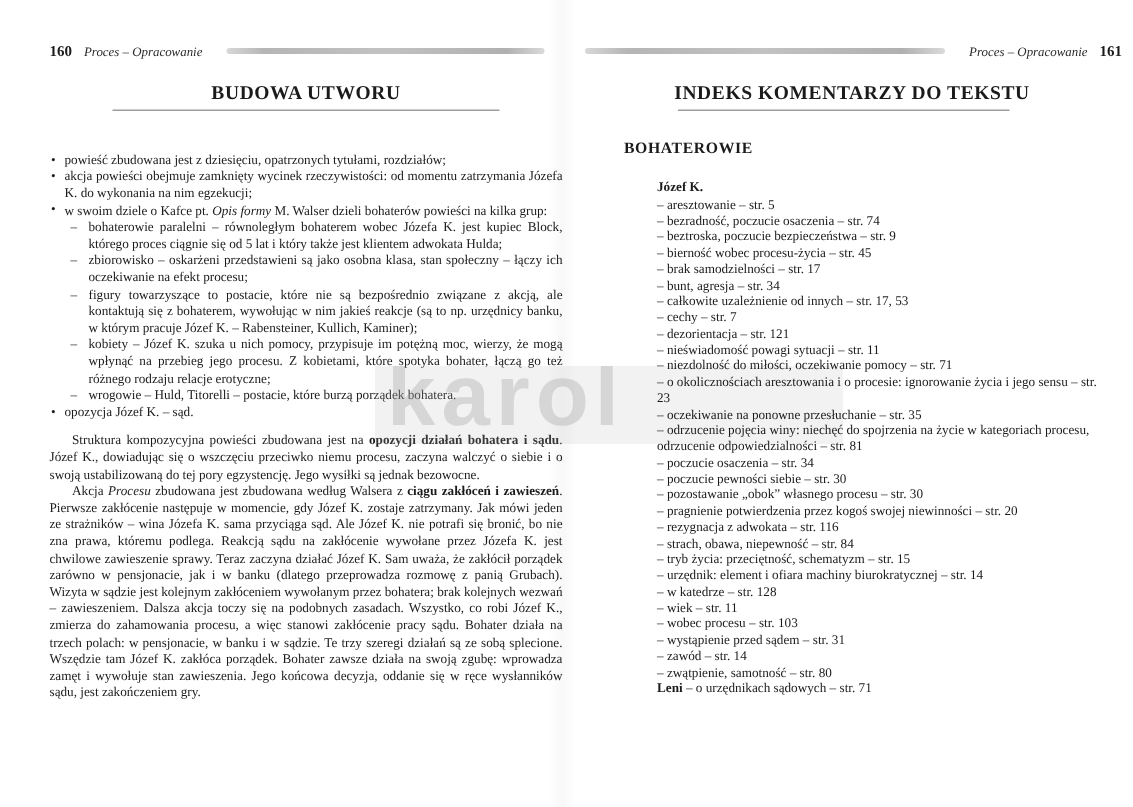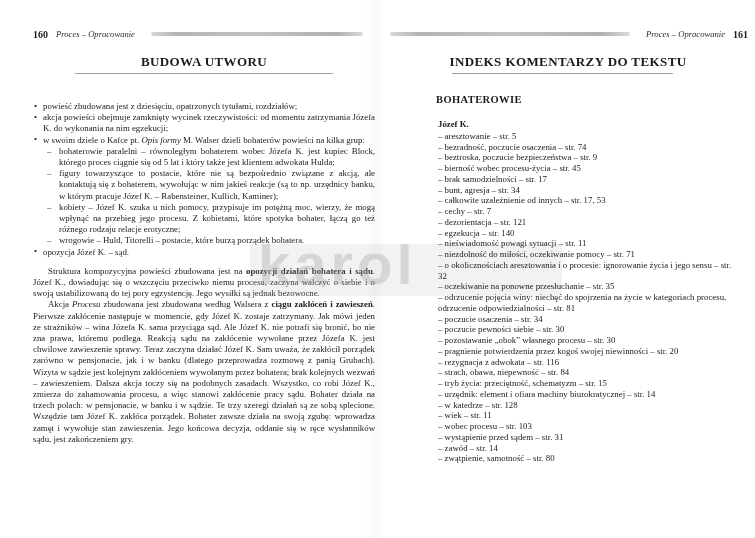--- a/index.html
+++ b/index.html
@@ -33,21 +33,21 @@
   .li{position:relative;padding-left:10px;}
   .li.bullet::before{content:"•";position:absolute;left:1px;top:-0.5px;}
   .li.dash{margin-left:14px;padding-left:12px;}
   .li.dash::before{content:"–";position:absolute;left:0;}
   .paras{margin-top:8px;}
   .para{margin:0;text-indent:15px;}
   .b{font-weight:bold;}
   .i{font-style:italic;}
 
   
-  .subsection{margin:20px 0 0 48px;font-size:10.5px;font-weight:bold;letter-spacing:0.4px;}
+  .subsection{margin:20px 0 0 28px;font-size:10.5px;font-weight:bold;letter-spacing:0.4px;}
   #right-body{margin-top:14px;margin-left:50px;width:300px;font-size:8.8px;line-height:10.75px;}
   .char-head{font-weight:bold;margin-bottom:1px;}
   .entry::before{content:"– ";}
   .entry.named::before{content:"";}
 
   
   .watermark{position:absolute;left:250px;top:244px;width:312px;height:52px;
     background:rgba(185,185,185,0.18);overflow:hidden;pointer-events:none;}
   .watermark span{position:absolute;left:8px;top:-14px;
     font-family:"Liberation Sans", sans-serif;font-weight:bold;font-size:58px;
@@ -67,20 +67,21 @@
     <span class="pg-running">Proces – Opracowanie</span>
     <span class="pg-bar"></span>
   </header>
   <h1 class="pg-title">BUDOWA UTWORU</h1>
   <div class="title-rule left-rule"></div>
   <div id="left-body">
       <div class="li bullet"><span>powieść zbudowana jest z dziesięciu, opatrzonych tytułami, rozdziałów;</span></div>
       <div class="li bullet"><span>akcja powieści obejmuje zamknięty wycinek rzeczywistości: od momentu zatrzymania Józefa K. do wykonania na nim egzekucji;</span></div>
       <div class="li bullet"><span>w swoim dziele o Kafce pt. </span><span class="i">Opis formy</span><span> M. Walser dzieli bohaterów powieści na kilka grup:</span></div>
       <div class="li dash"><span>bohaterowie paralelni – równoległym bohaterem wobec Józefa K. jest kupiec Block, którego proces ciągnie się od 5 lat i który także jest klientem adwokata Hulda;</span></div>
+      <div class="li dash"><span>zbiorowisko – oskarżeni przedstawieni są jako osobna klasa, stan społeczny – łączy ich oczekiwanie na efekt procesu;</span></div>
       <div class="li dash"><span>figury towarzyszące to postacie, które nie są bezpośrednio związane z akcją, ale kontaktują się z bohaterem, wywołując w nim jakieś reakcje (są to np. urzędnicy banku, w którym pracuje Józef K. – Rabensteiner, Kullich, Kaminer);</span></div>
       <div class="li dash"><span>kobiety – Józef K. szuka u nich pomocy, przypisuje im potężną moc, wierzy, że mogą wpłynąć na przebieg jego procesu. Z kobietami, które spotyka bohater, łączą go też różnego rodzaju relacje erotyczne;</span></div>
       <div class="li dash"><span>wrogowie – Huld, Titorelli – postacie, które burzą porządek bohatera.</span></div>
       <div class="li bullet"><span>opozycja Józef K. – sąd.</span></div>
       <div class="paras">
         <p class="para"><span>Struktura kompozycyjna powieści zbudowana jest na </span><span class="b">opozycji działań bohatera i sądu</span><span>. Józef K., dowiadując się o wszczęciu przeciwko niemu procesu, zaczyna walczyć o siebie i o swoją ustabilizowaną do tej pory egzystencję. Jego wysiłki są jednak bezowocne.</span></p>
         <p class="para"><span>Akcja </span><span class="i">Procesu</span><span> zbudowana jest zbudowana według Walsera z </span><span class="b">ciągu zakłóceń i zawieszeń</span><span>. Pierwsze zakłócenie następuje w momencie, gdy Józef K. zostaje zatrzymany. Jak mówi jeden ze strażników – wina Józefa K. sama przyciąga sąd. Ale Józef K. nie potrafi się bronić, bo nie zna prawa, któremu podlega. Reakcją sądu na zakłócenie wywołane przez Józefa K. jest chwilowe zawieszenie sprawy. Teraz zaczyna działać Józef K. Sam uważa, że zakłócił porządek zarówno w pensjonacie, jak i w banku (dlatego przeprowadza rozmowę z panią Grubach). Wizyta w sądzie jest kolejnym zakłóceniem wywołanym przez bohatera; brak kolejnych wezwań – zawieszeniem. Dalsza akcja toczy się na podobnych zasadach. Wszystko, co robi Józef K., zmierza do zahamowania procesu, a więc stanowi zakłócenie pracy sądu. Bohater działa na trzech polach: w pensjonacie, w banku i w sądzie. Te trzy szeregi działań są ze sobą splecione. Wszędzie tam Józef K. zakłóca porządek. Bohater zawsze działa na swoją zgubę: wprowadza zamęt i wywołuje stan zawieszenia. Jego końcowa decyzja, oddanie się w ręce wysłanników sądu, jest zakończeniem gry.</span></p>
       </div>
     </div>
 </section>
@@ -102,34 +103,34 @@
       <div class="char-head">Józef K.</div>
       <div class="entry">aresztowanie – str. 5</div>
       <div class="entry">bezradność, poczucie osaczenia – str. 74</div>
       <div class="entry">beztroska, poczucie bezpieczeństwa – str. 9</div>
       <div class="entry">bierność wobec procesu-życia – str. 45</div>
       <div class="entry">brak samodzielności – str. 17</div>
       <div class="entry">bunt, agresja – str. 34</div>
       <div class="entry">całkowite uzależnienie od innych – str. 17, 53</div>
       <div class="entry">cechy – str. 7</div>
       <div class="entry">dezorientacja – str. 121</div>
-      <div class="entry">egzekucja – str. 140</div>
       <div class="entry">nieświadomość powagi sytuacji – str. 11</div>
       <div class="entry">niezdolność do miłości, oczekiwanie pomocy – str. 71</div>
-      <div class="entry">o okolicznościach aresztowania i o procesie: ignorowanie życia i jego sensu – str. 32</div>
+      <div class="entry">o okolicznościach aresztowania i o procesie: ignorowanie życia i jego sensu – str. 23</div>
       <div class="entry">oczekiwanie na ponowne przesłuchanie – str. 35</div>
       <div class="entry">odrzucenie pojęcia winy: niechęć do spojrzenia na życie w kategoriach procesu, odrzucenie odpowiedzialności – str. 81</div>
       <div class="entry">poczucie osaczenia – str. 34</div>
       <div class="entry">poczucie pewności siebie – str. 30</div>
       <div class="entry">pozostawanie „obok” własnego procesu – str. 30</div>
       <div class="entry">pragnienie potwierdzenia przez kogoś swojej niewinności – str. 20</div>
       <div class="entry">rezygnacja z adwokata – str. 116</div>
       <div class="entry">strach, obawa, niepewność – str. 84</div>
       <div class="entry">tryb życia: przeciętność, schematyzm – str. 15</div>
       <div class="entry">urzędnik: element i ofiara machiny biurokratycznej – str. 14</div>
       <div class="entry">w katedrze – str. 128</div>
       <div class="entry">wiek – str. 11</div>
       <div class="entry">wobec procesu – str. 103</div>
       <div class="entry">wystąpienie przed sądem – str. 31</div>
       <div class="entry">zawód – str. 14</div>
       <div class="entry">zwątpienie, samotność – str. 80</div>
+      <div class="entry named"><span class="b">Leni</span> – o urzędnikach sądowych – str. 71</div>
     </div>
 </section>
 
 </body></html>

